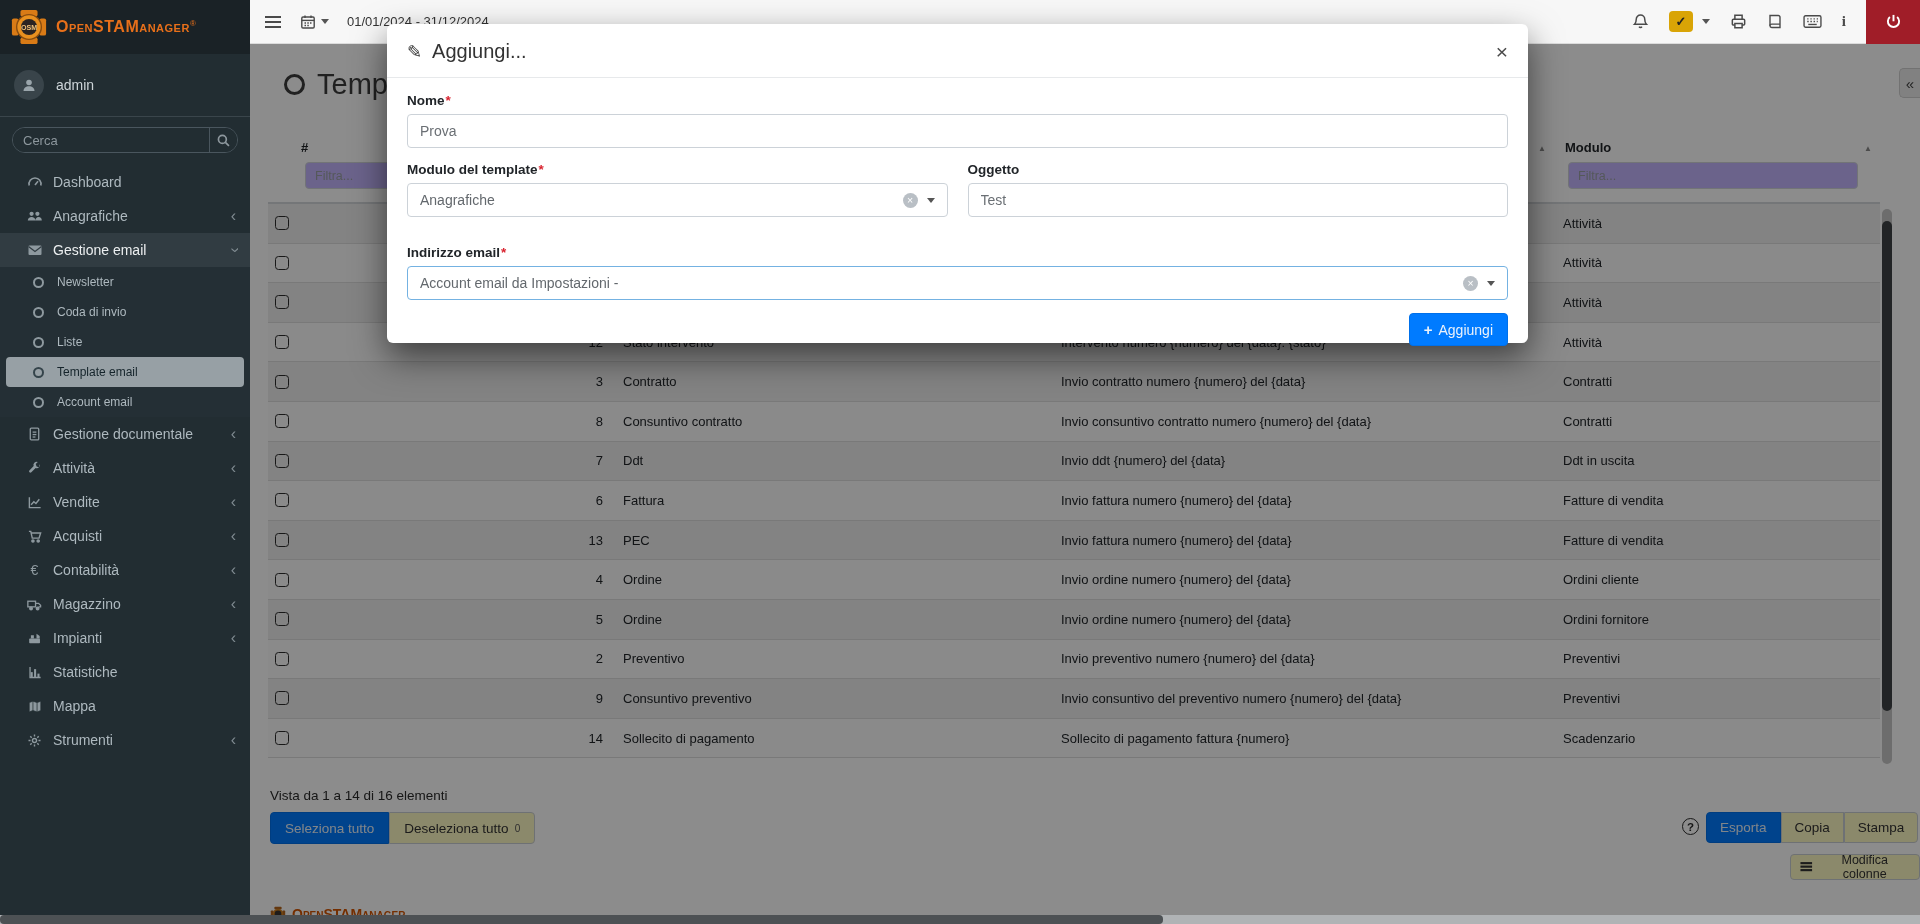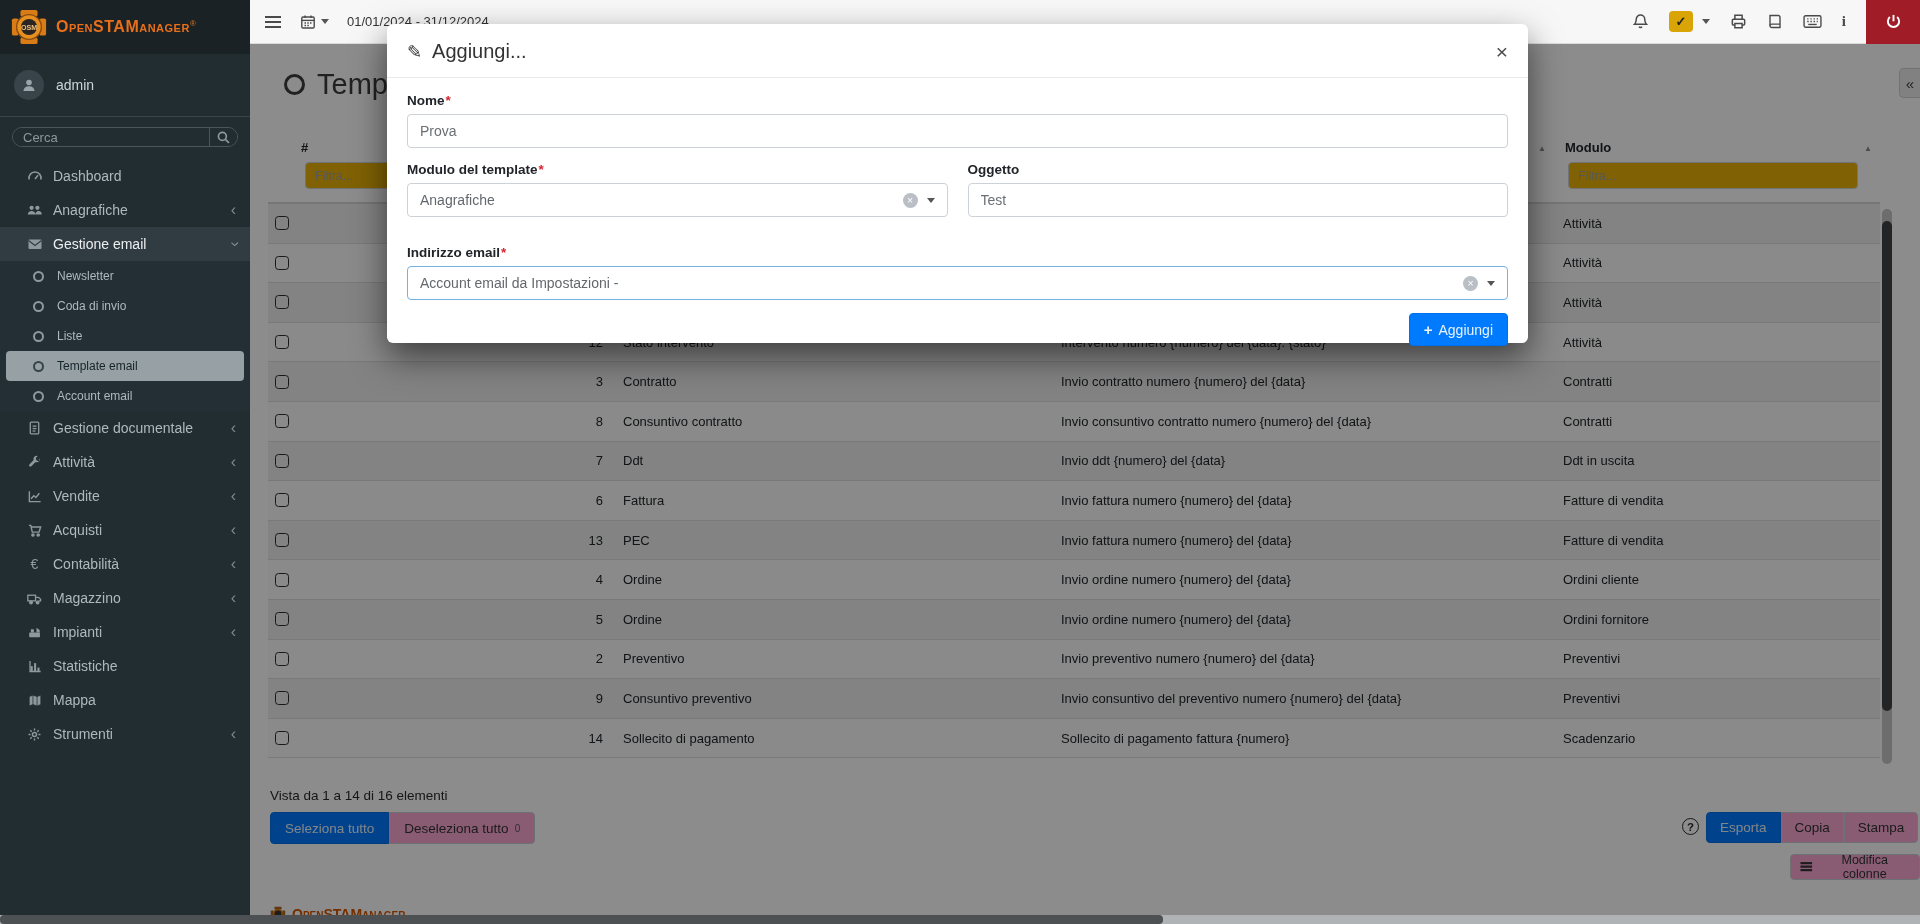--- a/index.html
+++ b/index.html
@@ -10,21 +10,21 @@
   
   .sidebar { position:absolute; left:0; top:0; width:250px; height:100%; background:#222d32; z-index:20; }
   .logo-strip { height:54px; background:#1a2226; display:flex; align-items:center; padding:0 10px; gap:8px; }
   .logo-gear { width:38px; height:38px; flex:0 0 auto; }
   .logo-text { color:#e8701a; font-weight:bold; font-size:16px; letter-spacing:.5px; font-variant:small-caps; white-space:nowrap; }
   .logo-reg { color:#e8701a; font-size:8px; vertical-align:super; }
   .user-row { display:flex; align-items:center; gap:12px; padding:16px 14px 12px 14px; }
   .avatar { width:30px; height:30px; border-radius:50%; background:#39444a; display:flex; align-items:center; justify-content:center; color:#9aa5ab; }
   .user-name { color:#cdd4d8; font-size:14px; }
   .side-divider { height:1px; background:#3a454b; margin:4px 0 10px 0; }
-  .search-row { display:flex; margin:6px 12px 12px 12px; border:1px solid #4a565e; border-radius:16px; overflow:hidden; height:20px; }
+  .search-row { display:flex; margin:6px 12px 12px 12px; border:1px solid #4a565e; border-radius:16px; overflow:hidden; height:26px; }
   .search-input { flex:1; background:#222d32; border:none; outline:none; color:#c7ced2; font-size:13px; padding:0 10px; font-family:"Liberation Sans",sans-serif; }
   .search-input::placeholder { color:#8d979d; }
   .search-btn { width:36px; background:#222d32; border:none; border-left:1px solid #4a565e; color:#8d979d; display:flex; align-items:center; justify-content:center; cursor:pointer; }
   ul.menu { list-style:none; }
   .menu-item { display:flex; align-items:center; gap:10px; padding:9px 26px; color:#aeb9bf; font-size:14px; cursor:pointer; position:relative; }
   .menu-item .mi-icon { width:17px; display:flex; justify-content:center; color:#8e999f; flex:0 0 auto; }
   .menu-item.active-parent { background:#313c42; color:#eceff0; }
   .menu-item .chev { position:absolute; right:14px; color:#7f8a90; font-size:16px; line-height:1; }
   .chev.down { display:inline-block; transform:rotate(-90deg); }
   ul.submenu { list-style:none; background:#242f35; }
@@ -46,21 +46,21 @@
   .power-btn { width:54px; height:44px; background:#a01d28; color:#fff; display:flex; align-items:center; justify-content:center; cursor:pointer; }
 
   
   .content { position:absolute; left:250px; top:44px; right:0; bottom:0; background:#fff; overflow:hidden; }
   .content::after { content:''; position:absolute; inset:0; background:rgba(0,0,0,0.45); z-index:50; }
   .page-title { position:absolute; left:34px; top:24px; display:flex; align-items:center; gap:12px; font-size:29px; color:#3d3d3d; }
   .title-ring { width:21px; height:21px; border:3px solid #3d3d3d; border-radius:50%; }
 
   .thead-label { position:absolute; font-size:13px; font-weight:bold; color:#212529; top:96px; }
   .sort-arrow { position:absolute; top:100px; font-size:8px; color:#8a8a8a; }
-  .filter-input { position:absolute; top:118px; height:27px; border:1px solid #cfd4d9; border-radius:4px; font-size:12.5px; color:#555; padding:0 9px; background:#eab308; font-family:"Liberation Sans",sans-serif; }
+  .filter-input { position:absolute; top:118px; height:27px; border:1px solid #cfd4d9; border-radius:4px; font-size:12.5px; color:#555; padding:0 9px; background:#c4b5fd; font-family:"Liberation Sans",sans-serif; }
   .filter-input::placeholder { color:#9aa0a5; }
   .thead-border { position:absolute; left:18px; right:40px; top:158px; height:2px; background:#d4d8db; }
 
   .tbody { position:absolute; left:18px; right:40px; top:160px; }
   .trow { display:grid; grid-template-columns:38px 300px 438px 502px 1fr; align-items:center; height:39.6px; border-bottom:1px solid #dcdcdc; font-size:13px; color:#212529; }
   .trow:nth-child(odd) { background:#efefef; }
   .trow:nth-child(even) { background:#fbfbfb; }
   .cell-num { text-align:right; padding-right:3px; }
   .cell-name { padding-left:17px; }
   .cell-desc { padding-left:17px; }
@@ -68,21 +68,21 @@
   .cbx { width:14px; height:14px; border:1.6px solid #2d2d2d; border-radius:3.5px; margin-left:7px; background:transparent; }
 
   .vscroll { position:absolute; right:28px; top:165px; width:10px; height:555px; background:#c6c6c6; border-radius:5px; }
   .vscroll-thumb { position:absolute; left:0; top:12px; width:10px; height:490px; background:#3f4346; border-radius:5px; }
 
   .edge-tab { position:absolute; right:0; top:24px; width:21px; height:30px; background:#ececec; border:1px solid #cfcfcf; border-right:none; border-radius:5px 0 0 5px; display:flex; align-items:center; justify-content:center; color:#444; font-size:15px; cursor:pointer; }
 
   .tfoot-info { position:absolute; left:20px; top:744px; font-size:13.5px; color:#2b2b2b; }
   .btn { display:inline-flex; align-items:center; justify-content:center; font-size:13.5px; border-radius:4px; border:1px solid transparent; cursor:pointer; font-family:"Liberation Sans",sans-serif; }
   .btn-primary { background:#007bff; color:#eaf2fb; border-color:#0070ea; }
-  .btn-light { background:#f9a8d4; color:#333; border-color:#c9ced3; }
+  .btn-light { background:#fef9c3; color:#333; border-color:#c9ced3; }
   .sel-group { position:absolute; left:20px; top:768px; display:flex; }
   .sel-group .btn { height:32px; padding:0 14px; border-radius:0; }
   .sel-group .btn:first-child { border-radius:4px 0 0 4px; }
   .sel-group .btn:last-child { border-radius:0 4px 4px 0; }
   .count-sup { font-size:10px; margin-left:6px; color:#555; }
   .help-circle { position:absolute; left:1432px; top:774px; width:17px; height:17px; border:1.6px solid #2b2b2b; border-radius:50%; color:#2b2b2b; font-size:11.5px; font-weight:bold; display:flex; align-items:center; justify-content:center; }
   .exp-group { position:absolute; left:1456px; top:768px; display:flex; }
   .exp-group .btn { height:31px; padding:0 13px; border-radius:0; }
   .exp-group .btn:first-child { border-radius:4px 0 0 4px; }
   .exp-group .btn:last-child { border-radius:0 4px 4px 0; }

